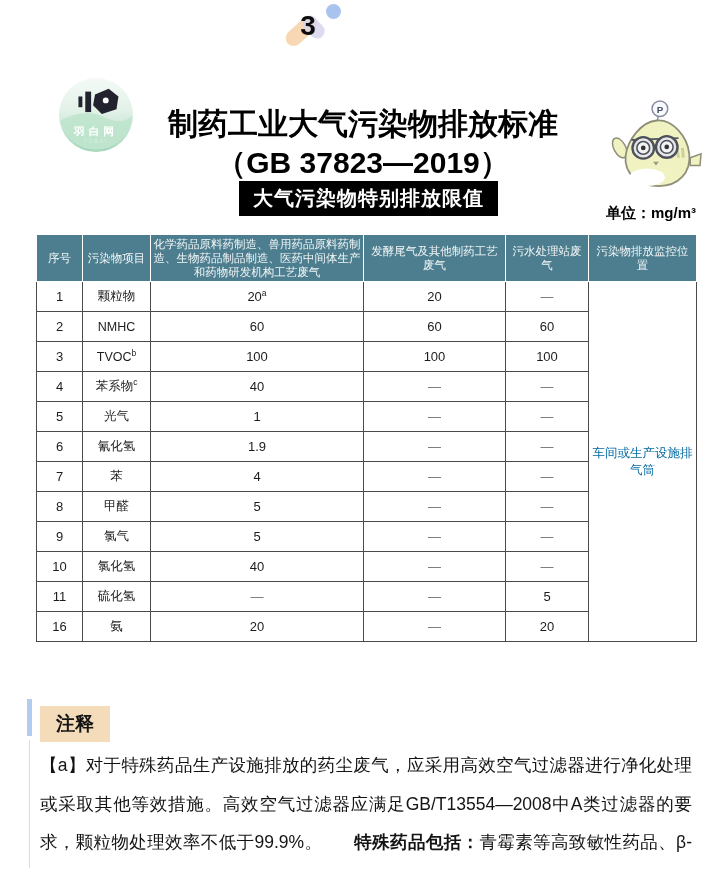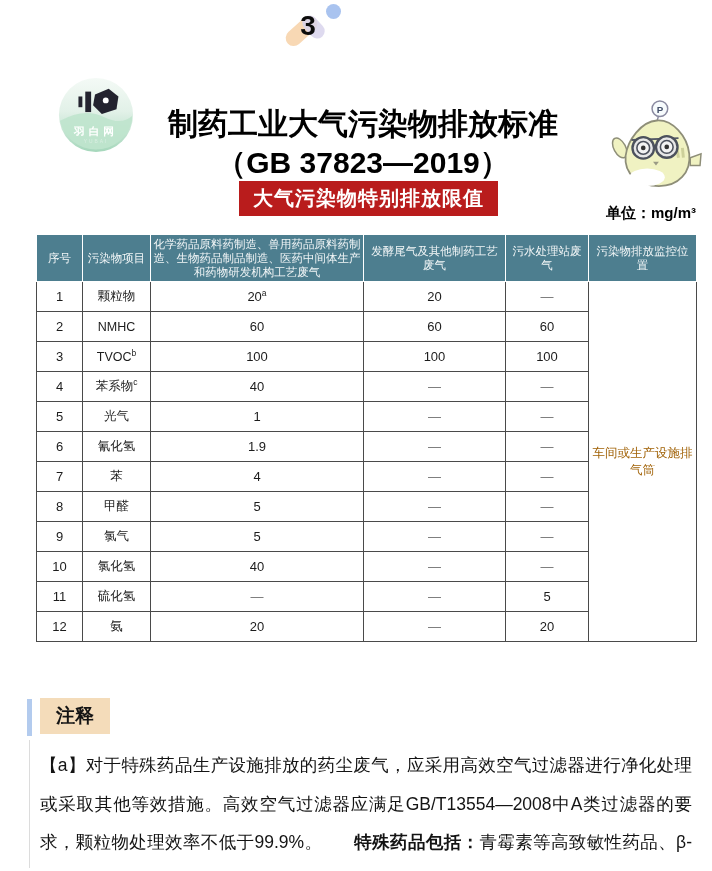--- a/index.html
+++ b/index.html
@@ -16,42 +16,42 @@
   .page-number{position:absolute;left:288px;top:10px;width:40px;text-align:center;
              font-size:28px;font-weight:bold;color:#0c0c0c;}
 
   
   .logo{position:absolute;left:57px;top:76px;width:78px;height:78px;}
   .title-block{position:absolute;left:138px;top:94px;width:450px;text-align:center;margin-top:10px;}
   .title-line{margin:0;font-size:30px;line-height:39px;font-weight:bold;color:#000;white-space:nowrap;}
   .mascot{position:absolute;left:608px;top:98px;width:94px;height:92px;}
 
   
-  .banner{position:absolute;left:239px;top:181px;width:259px;height:35px;background:#b91c1c;
+  .banner{position:absolute;left:239px;top:181px;width:259px;height:35px;background:#000000;
           color:#fff;font-size:20px;font-weight:bold;text-align:center;line-height:35px;letter-spacing:1px;}
   .unit{position:absolute;left:396px;top:204px;width:300px;text-align:right;
         font-size:15px;font-weight:bold;color:#000;}
 
   
   .table-wrap{position:absolute;left:36px;top:234px;width:660px;}
   table{border-collapse:collapse;width:660px;table-layout:fixed;}
   th{background:#4d7e8f;color:#f2f6f7;font-weight:normal;font-size:11.5px;line-height:14px;
      padding:2px 2px;border:1px solid #ffffff;height:38px;vertical-align:middle;text-align:center;}
   td{border:1px solid #4a4a4a;text-align:center;vertical-align:middle;height:29px;
      font-size:13px;color:#1c1c1c;padding:0 2px;}
   td.dash{color:#6f6f6f;}
-  td.monitor-cell{font-size:12.5px;color:#a16207;}
+  td.monitor-cell{font-size:12.5px;color:#0369a1;}
   td sup{font-size:8.5px;vertical-align:super;line-height:0;}
   .c-name{font-size:12.5px;}
 
   
   .notes{position:absolute;left:27px;top:698px;width:668px;height:173px;}
   .note-bar{position:absolute;left:0;top:1px;width:5px;height:37px;background:#b3cbee;}
   .note-line{position:absolute;left:2px;top:42px;width:1px;height:128px;background:#dcdcdc;}
-  .note-label{position:absolute;left:13px;top:0;background:#f4dcba;color:#141414;
+  .note-label{position:absolute;left:13px;top:8px;background:#f4dcba;color:#141414;
               font-size:19px;font-weight:bold;padding:5px 16px;}
   .note-text{position:absolute;left:13px;top:48px;width:652px;font-size:17.5px;line-height:38.5px;
              color:#141414;text-align:justify;}
   .note-text .bold{font-weight:bold;margin-left:32px;}
 </style>
 </head>
 <body>
 
 <div class="page">
 
@@ -205,21 +205,21 @@
             <td class="dash">—</td>
           </tr>
           <tr>
             <td class="c-no">11</td>
             <td class="c-name">硫化氢</td>
             <td class="dash">—</td>
             <td class="dash">—</td>
             <td>5</td>
           </tr>
           <tr>
-            <td class="c-no">12</td>
+            <td class="c-no">16</td>
             <td class="c-name">氨</td>
             <td>20</td>
             <td class="dash">—</td>
             <td>20</td>
           </tr>
         </tbody>
     </table>
   </div>
 
   <div class="notes">

